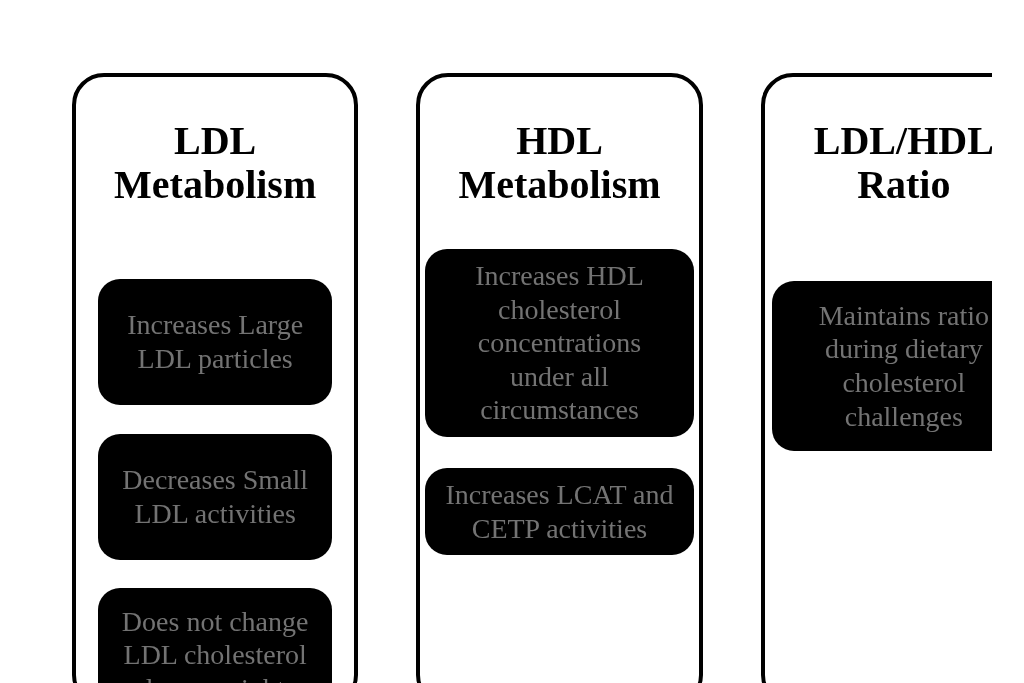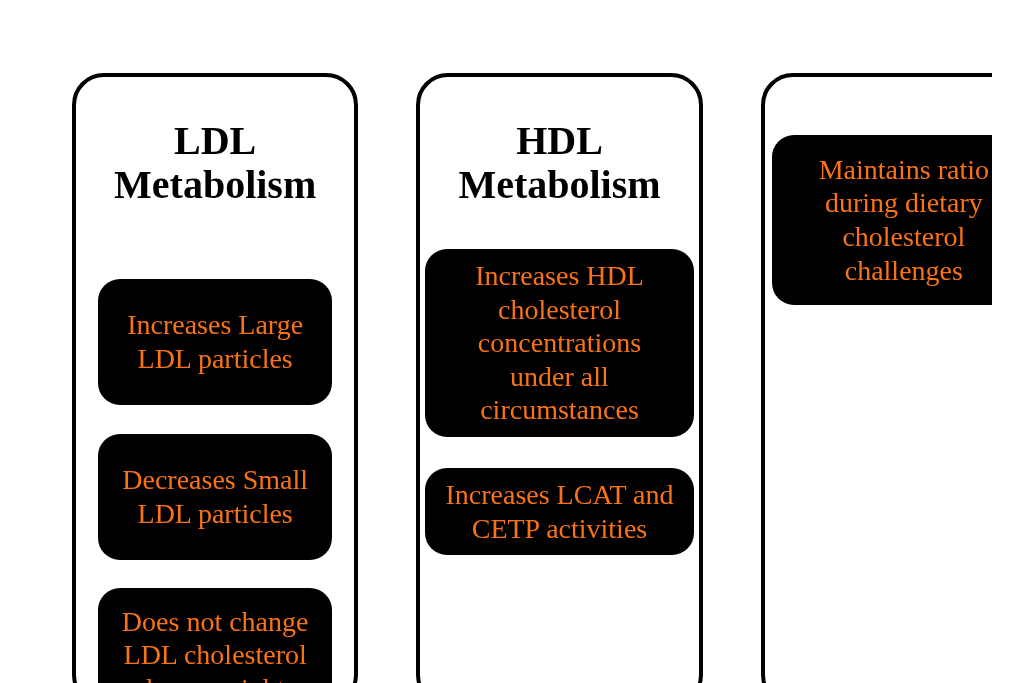--- a/index.html
+++ b/index.html
@@ -32,21 +32,21 @@
     font-size: 40px;
     font-weight: bold;
     line-height: 1.1;
     color: #000000;
     text-align: center;
     white-space: pre-line;
   }
 
   .box {
     background: #000000;
-    color: #f97316;
+    color: #737373;
     border-radius: 22px;
     font-size: 28px;
     line-height: 1.2;
     text-align: center;
     white-space: pre-line;
     display: flex;
     align-items: center;
     justify-content: center;
     padding: 10px 8px;
   }
@@ -73,39 +73,41 @@
 <body>
 
 <div class="canvas">
 
   <div class="panel col-ldl">
     <div class="panel-title">LDL
 Metabolism</div>
     <div class="box box-0">Increases Large
 LDL particles</div>
     <div class="box box-1">Decreases Small
-LDL particles</div>
+LDL activities</div>
     <div class="box box-2">Does not change
 LDL cholesterol
 large weight
 loss</div>
   </div>
 
   <div class="panel col-hdl">
     <div class="panel-title">HDL
 Metabolism</div>
     <div class="box box-0">Increases HDL
 cholesterol
 concentrations
 under all
 circumstances</div>
     <div class="box box-2">Increases LCAT and
 CETP activities</div>
   </div>
 
   <div class="panel col-ratio">
+    <div class="panel-title">LDL/HDL
+Ratio</div>
     <div class="box box-0">Maintains ratio
 during dietary
 cholesterol
 challenges</div>
   </div>
 
 </div>
 
 </body></html>

